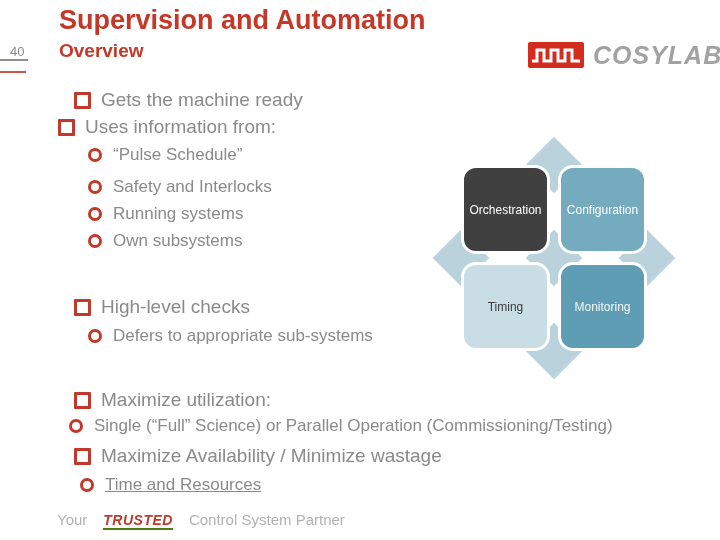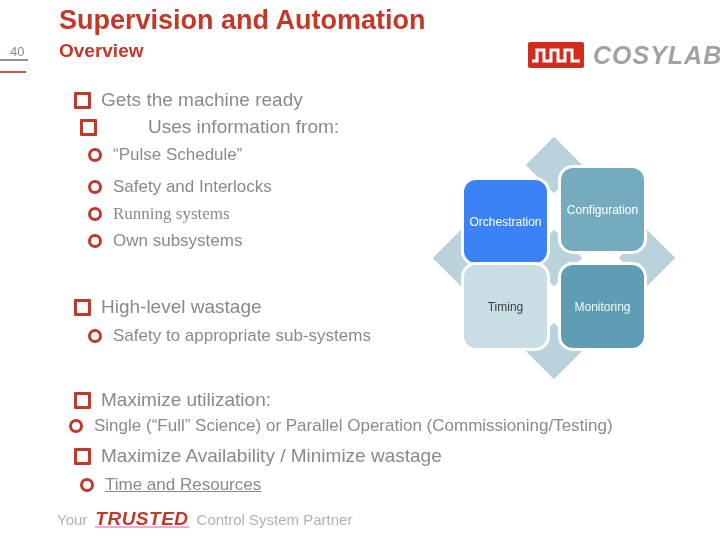--- a/index.html
+++ b/index.html
@@ -32,29 +32,29 @@
   .quad{position:absolute; left:437px; top:141px; width:240px; height:240px;}
   .diamond{position:absolute; width:40px; height:40px; background:#b9d2dc; transform:rotate(45deg);}
   .d-top{left:97px; top:4px;}
   .d-right{left:190px; top:97px;}
   .d-bottom{left:97px; top:190px;}
   .d-left{left:4px; top:97px;}
   .d-center{left:97px; top:97px;}
   .qsq{position:absolute; width:89px; height:89px; box-sizing:border-box; border:3px solid #ffffff;
     border-radius:15px; display:flex; align-items:center; justify-content:center;
     font-size:12px; text-align:center;}
-  .q-tl{left:24px; top:36px;  background:#3b82f6; color:#ffffff;}
+  .q-tl{left:24px; top:24px;  background:#404040; color:#ffffff;}
   .q-tr{left:121px; top:24px; background:#74abbf; color:#ffffff;}
   .q-bl{left:24px; top:121px; background:#c9dde4; color:#3d3d3d;}
   .q-br{left:121px; top:121px; background:#5f9db4; color:#f2f7f9;}
 
   
   .tagline{position:absolute; left:57px; top:511px; font-size:15px; color:#b2b2b2; display:flex; align-items:baseline;}
-  .tagline .hl{color:#c0392b; font-weight:bold; font-style:italic; font-size:19px;
-    border-bottom:2px solid #f9a8d4; margin:0 8px; letter-spacing:0.5px; line-height:15px;}
+  .tagline .hl{color:#c0392b; font-weight:bold; font-style:italic; font-size:14px;
+    border-bottom:2px solid #4d7c0f; margin:0 16px; letter-spacing:0.5px; line-height:15px;}
 </style>
 </head>
 <body>
 
 <div class="slide">
 
   <div class="title">Supervision and Automation</div>
   <div class="subtitle">Overview</div>
   <div class="slide-number">40</div>
   <div class="num-line-gray"></div>
@@ -66,47 +66,47 @@
         <polyline points="4,19 9,19 9,8 16,8 16,19 23,19 23,8 30,8 30,19 37,19 37,8 44,8 44,19 52,19" fill="none" stroke="#ffffff" stroke-width="3"></polyline>
       </svg>
     </div>
     <div class="logo-word">COSYLAB</div>
   </div>
 
   <div class="row l1" style="left:45px; top:89px;">
     <span class="sq"></span>
     <span>Gets the machine ready</span>
   </div>
-  <div class="row l1" style="left:51px; top:116px;gap:41px;">
+  <div class="row l1" style="left:29px; top:116px;">
     <span class="sq"></span>
     <span>Uses information from:</span>
   </div>
   <div class="row l2" style="left:88px; top:144px;text-align:center;">
     <span class="ring"></span>
     <span>“Pulse Schedule”</span>
   </div>
   <div class="row l2" style="left:88px; top:176px;">
     <span class="ring"></span>
     <span>Safety and Interlocks</span>
   </div>
-  <div class="row l2" style="left:88px; top:203px;font-family:Liberation Serif, serif;">
+  <div class="row l2" style="left:88px; top:203px;">
     <span class="ring"></span>
     <span>Running systems</span>
   </div>
   <div class="row l2" style="left:88px; top:230px;">
     <span class="ring"></span>
     <span>Own subsystems</span>
   </div>
   <div class="row l1" style="left:45px; top:296px;">
     <span class="sq"></span>
-    <span>High-level wastage</span>
+    <span>High-level checks</span>
   </div>
   <div class="row l2" style="left:88px; top:325px;">
     <span class="ring"></span>
-    <span>Safety to appropriate sub-systems</span>
+    <span>Defers to appropriate sub-systems</span>
   </div>
   <div class="row l1" style="left:45px; top:389px;">
     <span class="sq"></span>
     <span>Maximize utilization:</span>
   </div>
   <div class="row l2" style="left:69px; top:415px;">
     <span class="ring"></span>
     <span>Single (“Full” Science) or Parallel Operation (Commissioning/Testing)</span>
   </div>
   <div class="row l1" style="left:45px; top:445px;">

